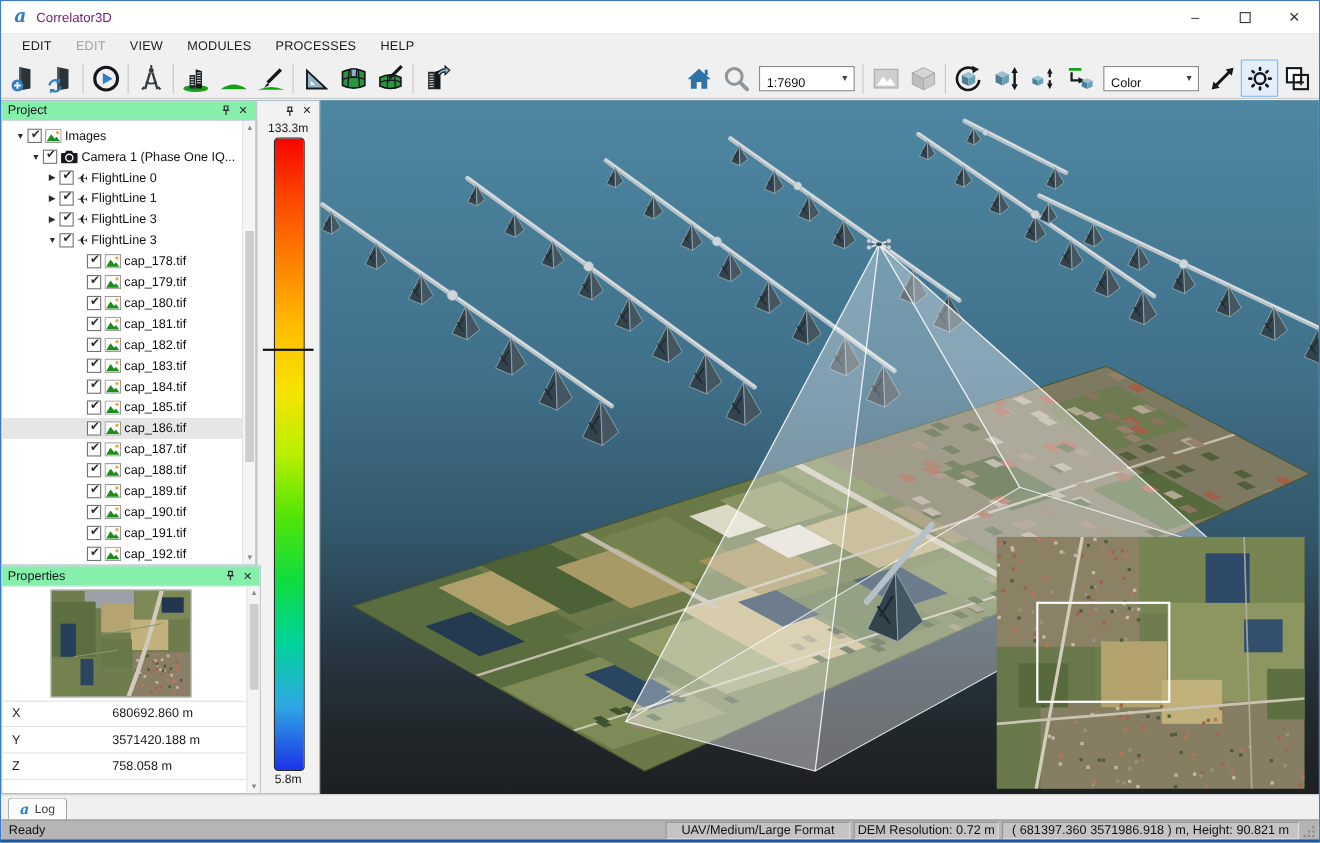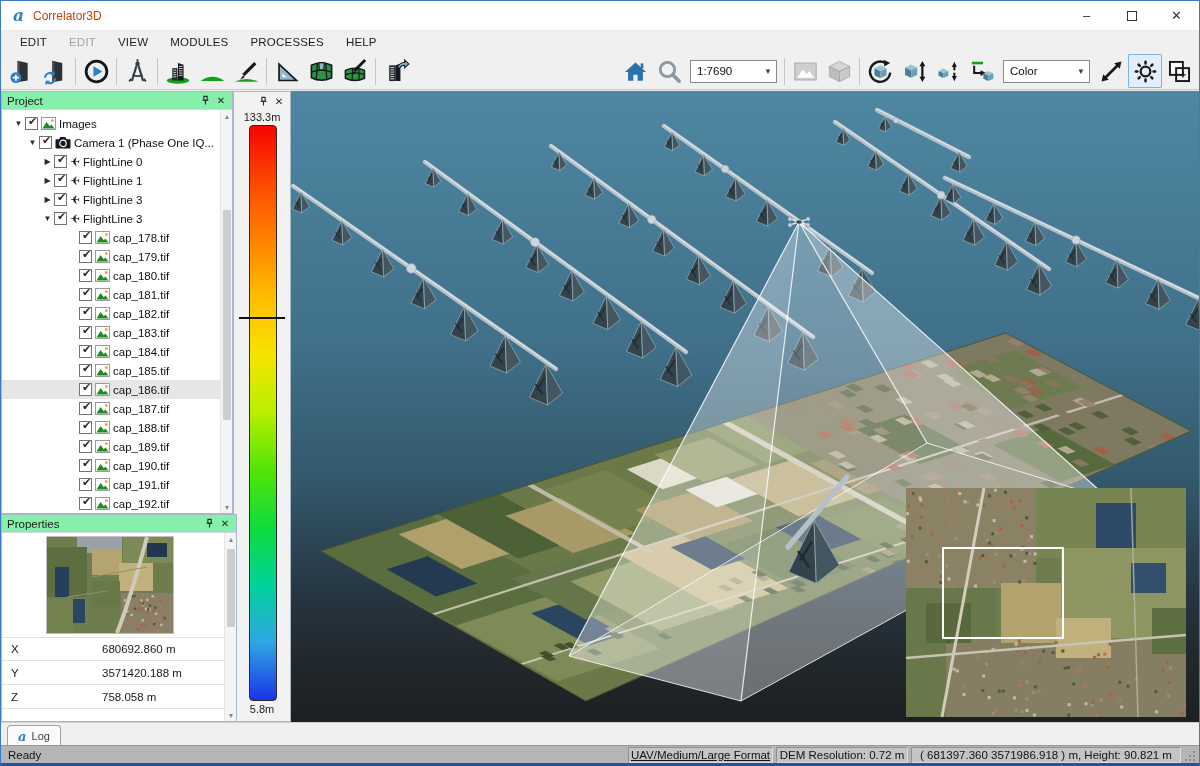--- a/index.html
+++ b/index.html
@@ -9,38 +9,38 @@
     background:#f0f0f0; overflow: hidden;
     border:1px solid #3c7ac8; border-bottom:3px solid #1b55a5;
     font-family:"Liberation Sans", sans-serif; font-size:12px; color:#1a1a1a;
     -webkit-font-smoothing: antialiased;
   }
 
   
   .titlebar { height:30px; background:#fff; display:flex; align-items:center; border-bottom:1px solid #ececec;}
   .logo-a { font-family:"DejaVu Serif", serif; font-style:italic; font-weight:bold; color:#2f7fc4; font-size:17px; line-height:1; }
   .titlebar .logo-a { margin-left:12px; }
-  .win-title { margin-left:9px; font-size:12px; color:#c2410c; }
+  .win-title { margin-left:9px; font-size:12px; color:#701a75; }
   .win-controls { margin-left:auto; display:flex; height:100%; }
   .win-btn { width:45px; height:100%; display:flex; align-items:center; justify-content:center; color:#333; font-size:13px; }
   .win-btn .sq { width:10px; height:10px; border:1px solid #333; display:block; }
 
   
   .menubar { height:22px; background:#f0f0f0; display:flex; align-items:center; padding-left:8px; }
   .menu-item { padding:0 11px; font-size:11.5px; letter-spacing:.2px; color:#1c1c1c; height:100%; display:flex; align-items:center; }
   .menu-item.disabled { color:#a2a2a2; }
 
   
   .toolbar { height:37px; background:#f0f0f0; display:flex; align-items:center; padding:0 3px; border-bottom:1px solid #c9c9c9; }
   .tb-btn { width:34px; height:34px; display:flex; align-items:center; justify-content:center; border:1px solid transparent; border-radius:1px; }
   .tb-btn svg { width:27px; height:27px; display:block; }
   .tb-btn.selected { background:#e2eefa; border:1px solid #7fb3e8; }
   .tb-sep { width:1px; height:27px; background:#c6c6c6; margin:0 3px; flex:none; }
   .tb-spacer { flex:1; }
-  .combo { width:87px; height:23px; background:#fff; border:1px solid #8a8a8a; display:flex; align-items:center; margin:0 4px; }
+  .combo { width:87px; height:23px; background:#fff; border:1px solid #8a8a8a; display:flex; align-items:flex-end; margin:0 4px; }
   .combo .val { flex:1; padding-left:6px; font-size:11.5px; color:#111; white-space:nowrap; }
   .combo .dd { width:16px; height:100%; display:flex; align-items:center; justify-content:center; color:#404040; font-size:8px; }
 
   
   .panel { position:absolute; background:#fff; border:1px solid #a9b8c6; }
   .panel-header { height:18px; background:#86efac; border-bottom:1px solid #cdd8e4; display:flex; align-items:center; padding:0 3px 0 5px; font-size:11.5px; color:#1a1a1a; }
   .panel-header .spacer { flex:1; }
   .ph-btn { width:16px; height:16px; display:flex; align-items:center; justify-content:center; color:#2a2a2a; font-size:10px; }
   .ph-btn svg { width:11px; height:11px; }
 
@@ -1297,21 +1297,21 @@
     <div class="log-tab">
       <span class="logo-a">a</span>
       <span class="lbl">Log</span>
     </div>
   </div>
 
   <div class="statusbar">
     <span class="status-ready">Ready</span>
     <span class="status-spacer"></span>
     <span id="status-segments" style="display:flex; align-items:center;">
-        <span class="status-seg" style="width: 145px; text-decoration: underline;">UAV/Medium/Large Format</span>
+        <span class="status-seg" style="width: 168px;">UAV/Medium/Large Format</span>
         <span class="status-seg" style="width: 132px;">DEM Resolution: 0.72 m</span>
         <span class="status-seg" style="width: 270px;">( 681397.360 3571986.918 ) m, Height: 90.821 m</span>
       </span>
     <span class="grip">
       <i style="right:1px;bottom:1px;"></i>
         <i style="right:1px;bottom:5px;"></i>
         <i style="right:5px;bottom:1px;"></i>
       <i style="right:1px;bottom:9px;"></i>
         <i style="right:5px;bottom:5px;"></i>
         <i style="right:9px;bottom:1px;"></i>

